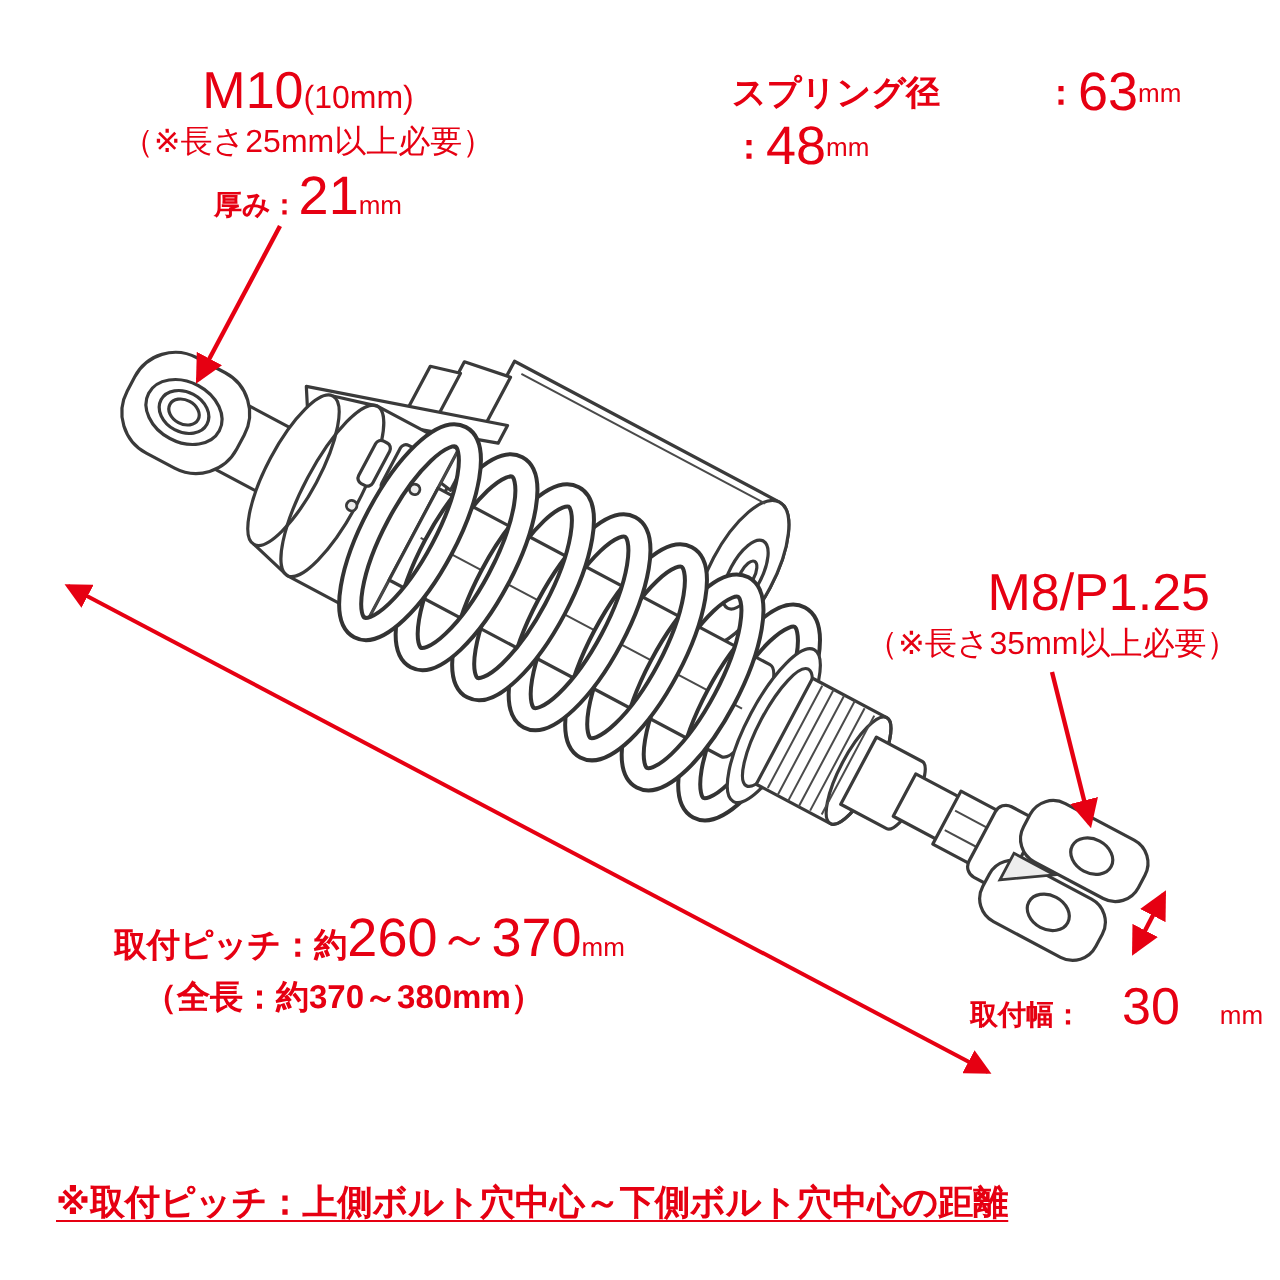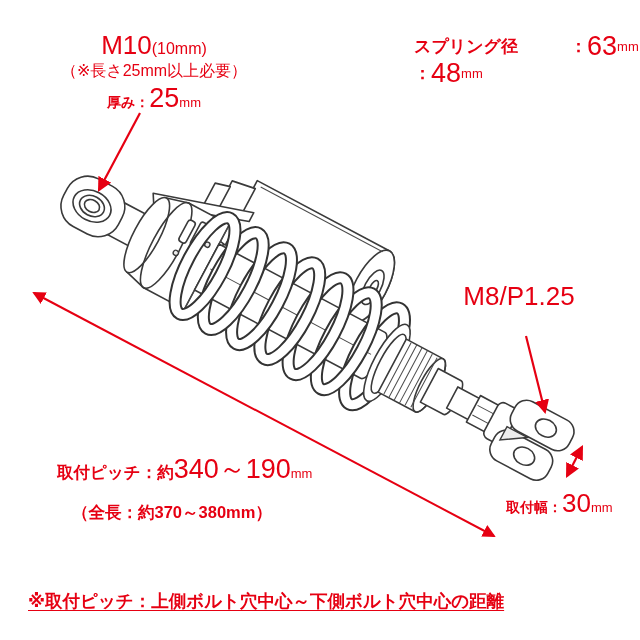--- a/index.html
+++ b/index.html
@@ -14,21 +14,21 @@
   .anno{position:absolute;color:#e60012;white-space:nowrap;}
   .center{text-align:center;}
   .t-xl{font-size:26px;font-weight:400;letter-spacing:0;}
   .t-md{font-size:16px;font-weight:400;}
   .t-note{font-size:16px;font-weight:400;}
   .t-lbl{font-size:14px;font-weight:700;}
   .t-lbl-s{font-size:16.5px;font-weight:700;margin-top:23px;}
   .t-num{font-size:27px;font-weight:400;}
   .t-unit{font-size:13px;font-weight:400;}
   .row-baseline{display:flex;align-items:baseline;}
-  .spec-row{display:flex;align-items:center;height:27px;line-height:27px;margin-left:48px;}
+  .spec-row{display:flex;align-items:center;height:27px;line-height:27px;}
   .spec-label{font-size:17px;font-weight:700;width:156px;}
   .spec-colon{font-size:17px;font-weight:700;}
   .footer-note{
     font-size:17.5px;font-weight:700;
     text-decoration:underline;text-underline-offset:3px;
   }
   
   .ink{stroke:#3a3a3a;stroke-width:1.6;fill:#ffffff;stroke-linejoin:round;}
   .ink-nf{stroke:#3a3a3a;stroke-width:1.6;fill:none;stroke-linejoin:round;}
   .ink-thin{stroke:#4a4a4a;stroke-width:1;fill:none;}
@@ -157,52 +157,53 @@
       <line class="red-line" x1="582" y1="447" x2="567" y2="476" marker-start="url(#ah)" marker-end="url(#ah)"></line>
     </g>
   </svg>
 
   <div class="anno center" style="left:56px;top:30px;width:196px;">
     <div>
       <span class="t-xl">M10</span><span class="t-md">(10mm)</span>
     </div>
     <div class="t-note" style="margin-top:0px;">（※長さ25mm以上必要）</div>
     <div style="margin-top:1px;">
-      <span class="t-lbl">厚み：</span><span class="t-num">25</span><span class="t-unit">mm</span>
+      <span class="t-lbl">厚み：</span><span class="t-num">21</span><span class="t-unit">mm</span>
     </div>
   </div>
 
   <div class="anno" style="left:366px;top:33px;">
     <div class="spec-row">
       <span class="spec-label">スプリング径</span>
       <span class="spec-colon">：</span>
       <span class="t-num">63</span>
       <span class="t-unit">mm</span>
     </div>
     <div class="spec-row">
       <span class="spec-colon">：</span>
       <span class="t-num">48</span>
       <span class="t-unit">mm</span>
     </div>
   </div>
 
-  <div class="anno center" style="left:433px;top:281px;width:172px;">
+  <div class="anno center" style="left:433px;top:281px;width:172px;text-align:right;">
     <div class="t-xl">M8/P1.25</div>
+    <div class="t-note">（※長さ35mm以上必要）</div>
   </div>
 
   <div class="anno" style="left:57px;top:439px;">
     <div class="row-baseline">
       <span class="t-lbl-s">取付ピッチ：約</span>
-        <span class="t-num">340～190</span>
+        <span class="t-num">260～370</span>
         <span class="t-unit">mm</span>
     </div>
-    <div class="t-lbl-s" style="margin-left:15px;margin-top:15px;">（全長：約370～380mm）</div>
-  </div>
-
-  <div class="anno row-baseline" style="left:506px;top:488px;">
+    <div class="t-lbl-s" style="margin-left:15px;margin-top:1px;">（全長：約370～380mm）</div>
+  </div>
+
+  <div class="anno row-baseline" style="left:485px;top:488px;gap:20px;">
     <span class="t-lbl">取付幅：</span>
       <span class="t-num" style="font-size:26px;">30</span>
       <span class="t-unit">mm</span>
   </div>
 
   <div class="anno footer-note" style="left:28px;top:589px;">※取付ピッチ：上側ボルト穴中心～下側ボルト穴中心の距離</div>
 
 </div>
 
 </body></html>

